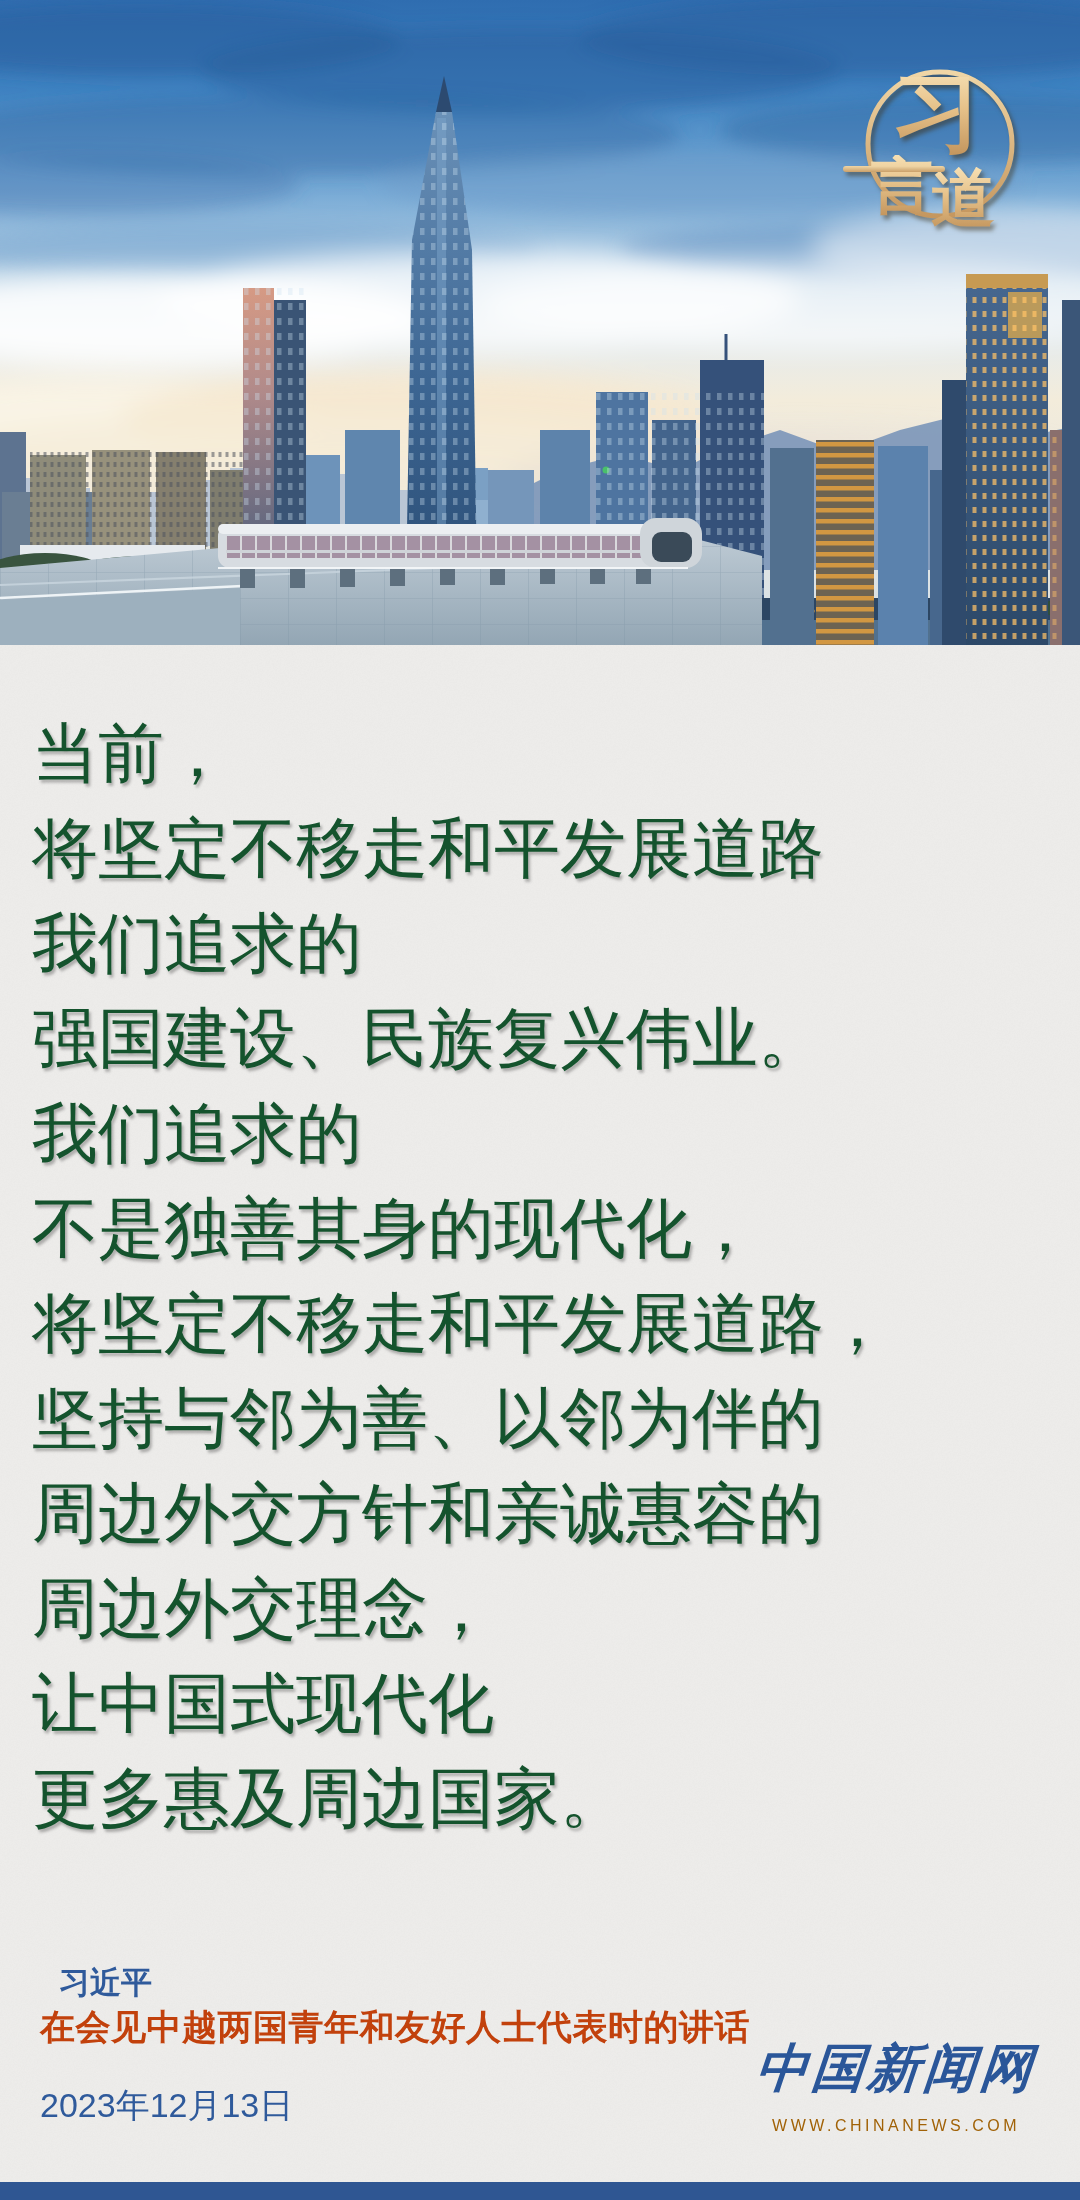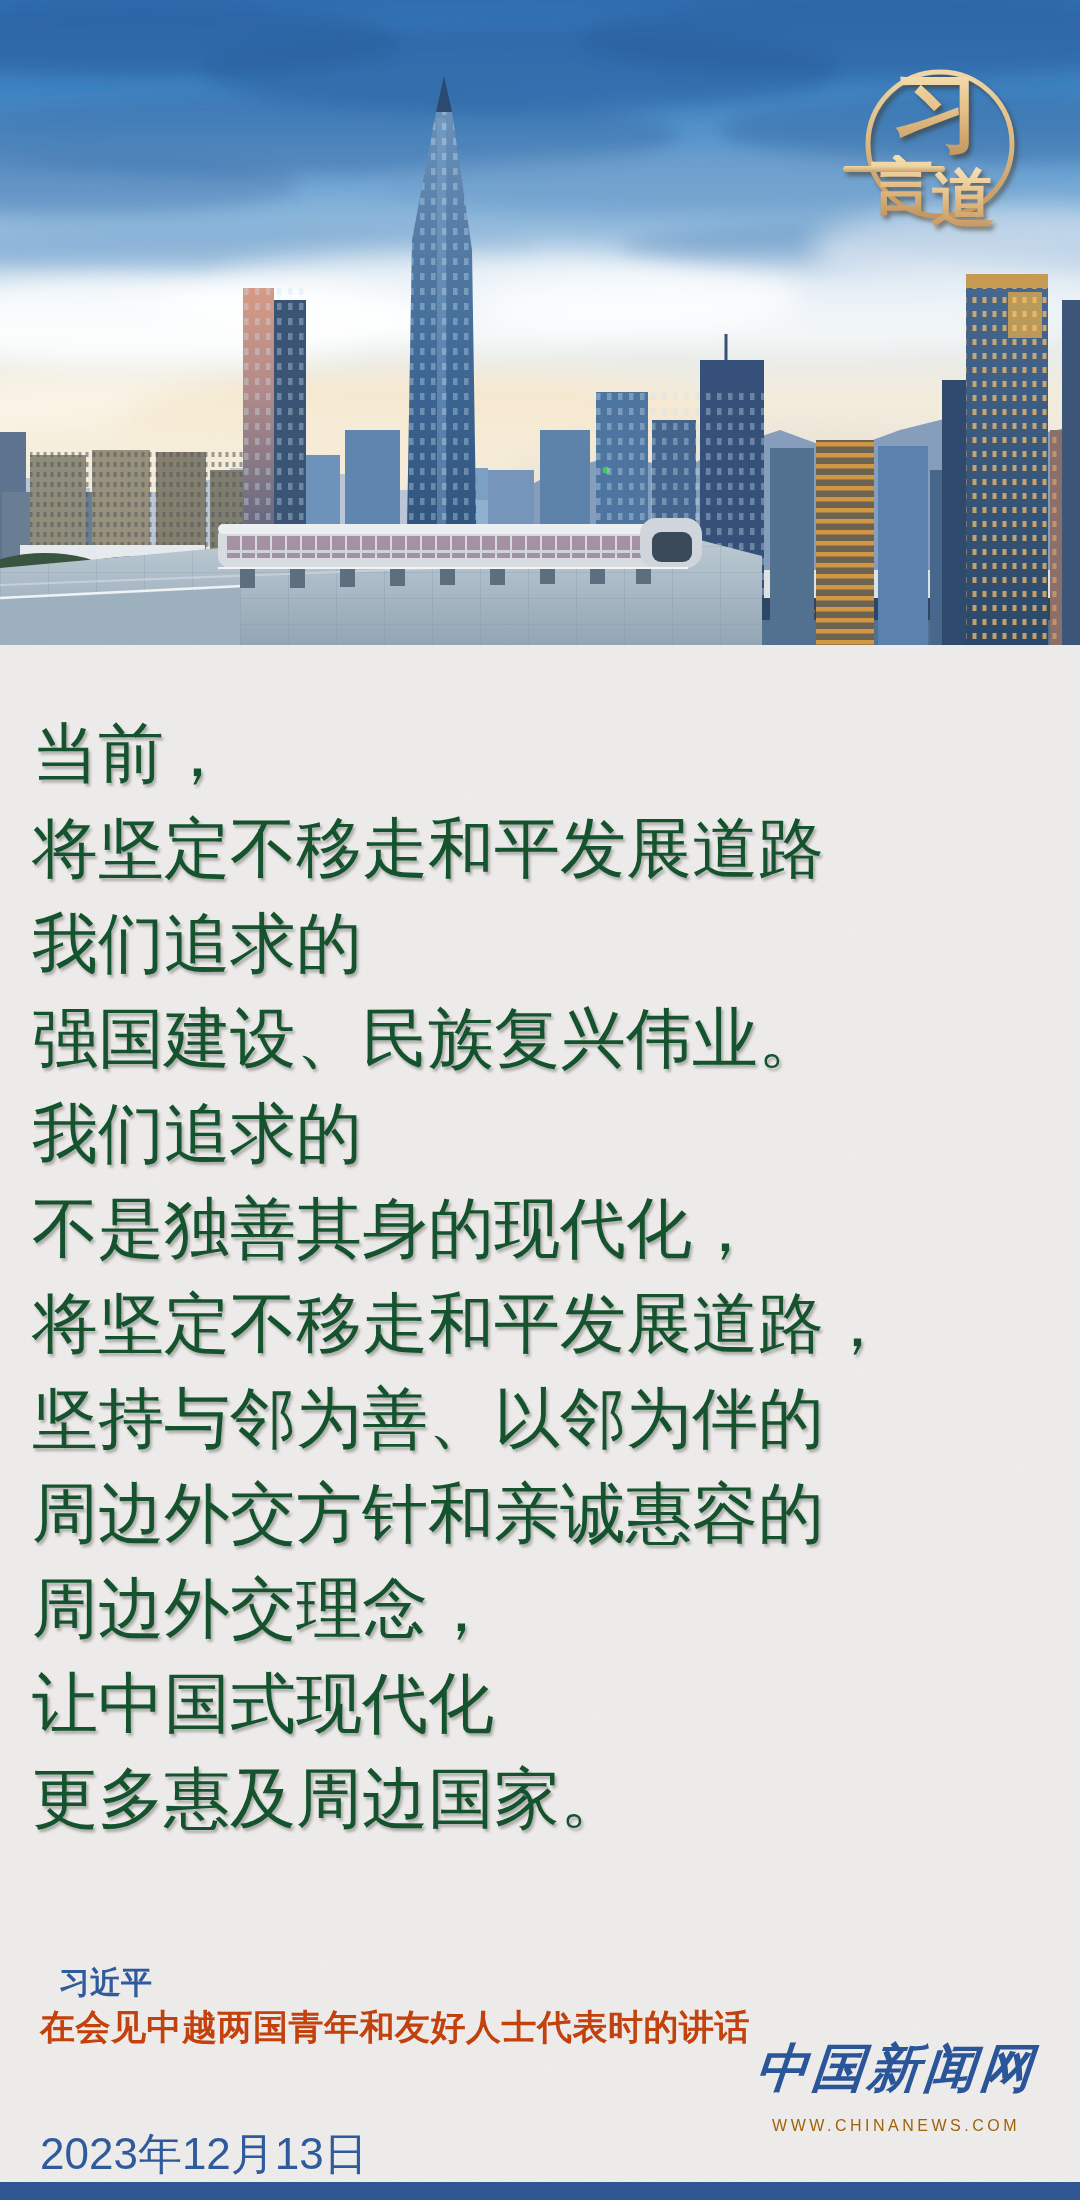--- a/index.html
+++ b/index.html
@@ -29,21 +29,21 @@
   .noise{position:absolute;left:0;top:645px;width:1080px;height:1555px;pointer-events:none;opacity:.55;}
   
   .quote{position:absolute;left:32px;top:706px;width:1010px;
     font-family:"Liberation Serif","DejaVu Serif",serif;
     font-size:66px;color:#14532d;letter-spacing:0;
     text-shadow:2px 3px 3px rgba(0,0,0,.28);}
   .quote p{margin:0;height:95px;line-height:95px;white-space:nowrap;}
   
   .speaker{position:absolute;left:40px;top:1962px;font-size:31px;font-weight:bold;color:#2f5a9b;margin-left:19px;}
   .speech-title{position:absolute;left:40px;top:2004px;font-size:35px;font-weight:bold;color:#c2410c;letter-spacing:.5px;}
-  .speech-date{position:absolute;left:40px;top:2083px;font-size:44px;color:#2f5a9b;margin-top:42px;}
+  .speech-date{position:absolute;left:40px;top:2083px;font-size:34px;color:#2f5a9b;}
   .site{position:absolute;right:44px;top:2040px;text-align:center;color:#2a5699;}
   .site-name{
     font-family:"Liberation Serif","DejaVu Serif",serif;font-weight:bold;font-style:italic;
     font-size:52px;letter-spacing:4px;transform:skewX(-5deg);line-height:1.1;white-space:nowrap;}
   .site-url{font-size:16px;letter-spacing:3.5px;margin-top:20px;color:#a16207;}
   .bottom-bar{position:absolute;left:0;top:2182px;width:1080px;height:18px;background:#2f5692;}
 </style>
 </head>
 <body>
 

